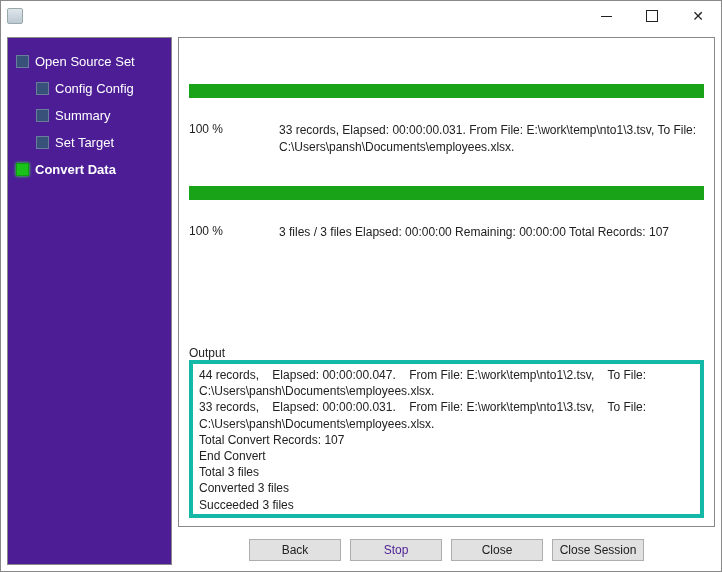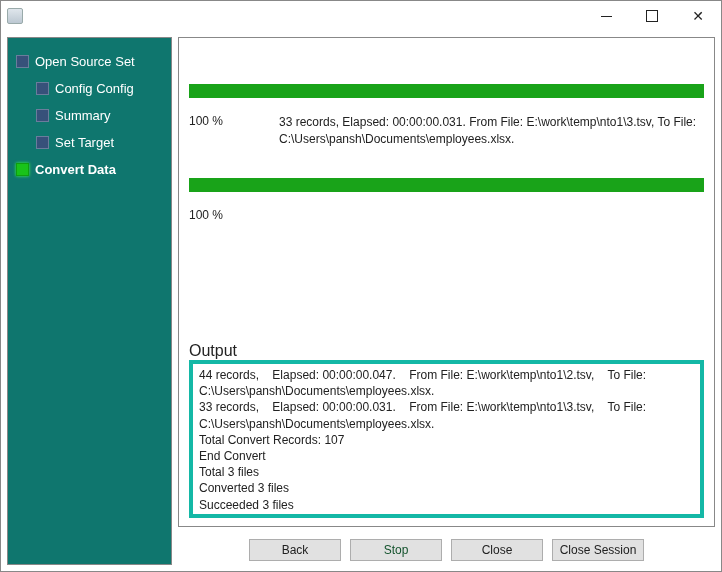--- a/index.html
+++ b/index.html
@@ -5,43 +5,43 @@
   * { box-sizing: border-box; margin: 0; padding: 0; }
   body { font-family: "Segoe UI", Tahoma, sans-serif; font-size: 12px; background: #fff; width: 722px; height: 572px; overflow: hidden; border: 1px solid #888; position: relative; }
   .titlebar { height: 30px; display: flex; align-items: center; justify-content: space-between; padding-left: 6px; background: #fff; }
   .titlebar .appicon { width: 16px; height: 16px; background: linear-gradient(#dfe6ec,#bcc8d2); border: 1px solid #9aa; border-radius: 2px; }
   .winbtns { display: flex; }
   .winbtn { width: 46px; height: 30px; display: flex; align-items: center; justify-content: center; font-family: sans-serif; font-size: 14px; color: #222; cursor: default; }
   .winbtn.min::before { content: ""; display:block; width: 11px; height: 1px; background:#222; }
   .winbtn.max::before { content: ""; display:block; width: 10px; height: 10px; border: 1px solid #222; }
 
   .wrap { position: absolute; top: 30px; left: 0; right: 0; bottom: 0; padding: 6px; display: flex; }
-  .sidebar { width: 165px; background: #0f766e; color: #fff; padding: 10px 6px; border: 1px solid #888; }
+  .sidebar { width: 165px; background: #4c1d95; color: #fff; padding: 10px 6px; border: 1px solid #888; }
   .sb-item { display: flex; align-items: center; gap: 6px; padding: 6px 0 6px 2px; font-size: 13px; cursor: pointer; }
   .sb-item.child { padding-left: 22px; }
   .sb-box { width: 13px; height: 13px; background: #37517a; border: 1px solid #6a7d9c; flex-shrink: 0; }
   .sb-item.active { font-weight: bold; text-align: center; }
   .sb-item.active .sb-box { background: #19c319; border-color: #0f9e0f; box-shadow: 0 0 3px #40ff40; }
 
   .main { flex: 1; margin-left: 6px; display: flex; flex-direction: column; }
   .content { flex: 1; border: 1px solid #888; padding: 8px 10px; overflow: hidden; display: flex; flex-direction: column; }
 
   .progressblock { margin-top: 38px; margin-bottom: 6px; }
   .progressblock.second { margin-top: 24px; }
   .bar { height: 14px; background: #19a319; width: 100%; }
-  .progrow { display: flex; margin-top: 16px; font-size: 12px; color:#222; }
+  .progrow { display: flex; margin-top: 24px; font-size: 12px; color:#222; }
   .progrow .pct { width: 90px; }
   .progrow .rest { flex: 1; line-height: 1.4; }
 
-  .outputlabel { margin-top: auto; padding-top: 26px; font-size: 16px; color:#222; }
+  .outputlabel { margin-top: auto; padding-top: 26px; font-size: 12px; color:#222; }
   .outputbox { border: 4px solid #14b8a6; height: 158px; padding: 3px 6px; font-size: 12px; color:#222; line-height: 1.35; overflow: hidden; white-space: pre-wrap; position: relative; }
 
   .btnrow { height: 38px; display: flex; align-items: center; justify-content: center; gap: 9px; padding-top: 8px; }
   .btn { width: 92px; height: 22px; background: #e1e1e1; border: 1px solid #adadad; font-size: 12px; color:#222; display: flex; align-items:center; justify-content:center; cursor: default; }
-  .btn.disabled { color: #14532d; }
+  .btn.disabled { color: #4c1d95; }
 </style>
 </head>
 <body>
 
 <div class="titlebar">
   <div class="appicon"></div>
   <div class="winbtns">
     <div class="winbtn min"></div>
     <div class="winbtn max"></div>
     <div class="winbtn close">✕</div>
@@ -80,20 +80,21 @@
         <div class="progrow">
           <div class="pct">100 %</div>
           <div class="rest">33 records,    Elapsed: 00:00:00.031.    From File: E:\work\temp\nto1\3.tsv,    To File: C:\Users\pansh\Documents\employees.xlsx.</div>
         </div>
       </div>
 
       <div class="progressblock second">
         <div class="bar"></div>
         <div class="progrow">
           <div class="pct">100 %</div>
+          <div class="rest">3 files / 3 files    Elapsed: 00:00:00    Remaining: 00:00:00    Total Records: 107</div>
         </div>
       </div>
 
       <div class="outputlabel">Output</div>
       <div class="outputbox"><span>44 records,    Elapsed: 00:00:00.047.    From File: E:\work\temp\nto1\2.tsv,    To File: C:\Users\pansh\Documents\employees.xlsx.
 33 records,    Elapsed: 00:00:00.031.    From File: E:\work\temp\nto1\3.tsv,    To File: C:\Users\pansh\Documents\employees.xlsx.
 Total Convert Records: 107
 End Convert
 Total 3 files
 Converted 3 files

